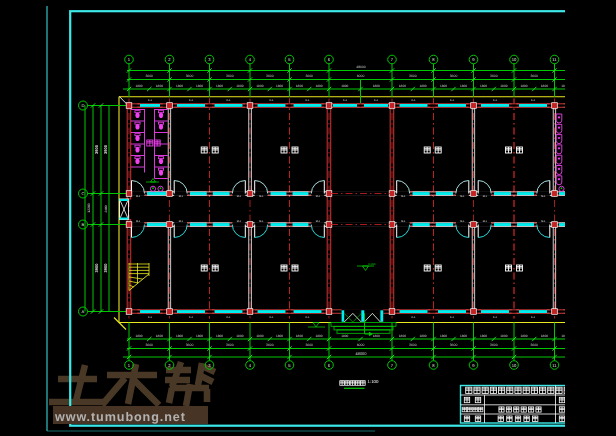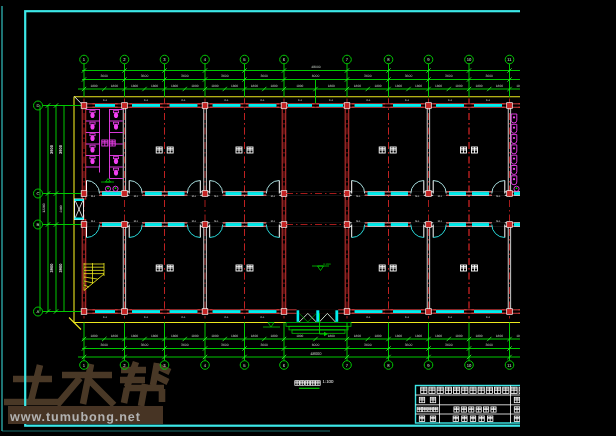--- a/index.html
+++ b/index.html
@@ -1,15 +1,15 @@
 <!DOCTYPE html>
 <html><head><meta charset="utf-8"><style>
 html,body{margin:0;padding:0;background:#000;}
 *{-webkit-font-smoothing:antialiased;text-rendering:geometricPrecision;}
-#c{position:relative;width:520px;height:436px;background:#000;overflow:hidden;}
+#c{position:relative;width:520px;height:436px;background:#000;overflow:hidden;margin-left:45px;}
 </style></head><body>
 <div id="c">
 <svg width="616" height="436" viewBox="0 0 616 436">
 
 <g>
         <g stroke="#4c3a28" stroke-width="6.6" fill="none" opacity="0.97">
           <path d="M13,379 L52,379 M40,365 L31,401 M4,402 L58,402"></path>
           <path d="M62,375 L112,375 M91,364 L83,404 M80,378 L57,405 M87,378 L114,405"></path>
           <path d="M121,370 L146,370 M120,380 L145,380 M136,362 L127,387 M157,363 L153,385 M157,366 L170,372 M156,376 L168,382 M125,388 L164,388 M127,388 L124,403 M162,389 L162,402 M145,384 L141,406"></path>
         </g>

